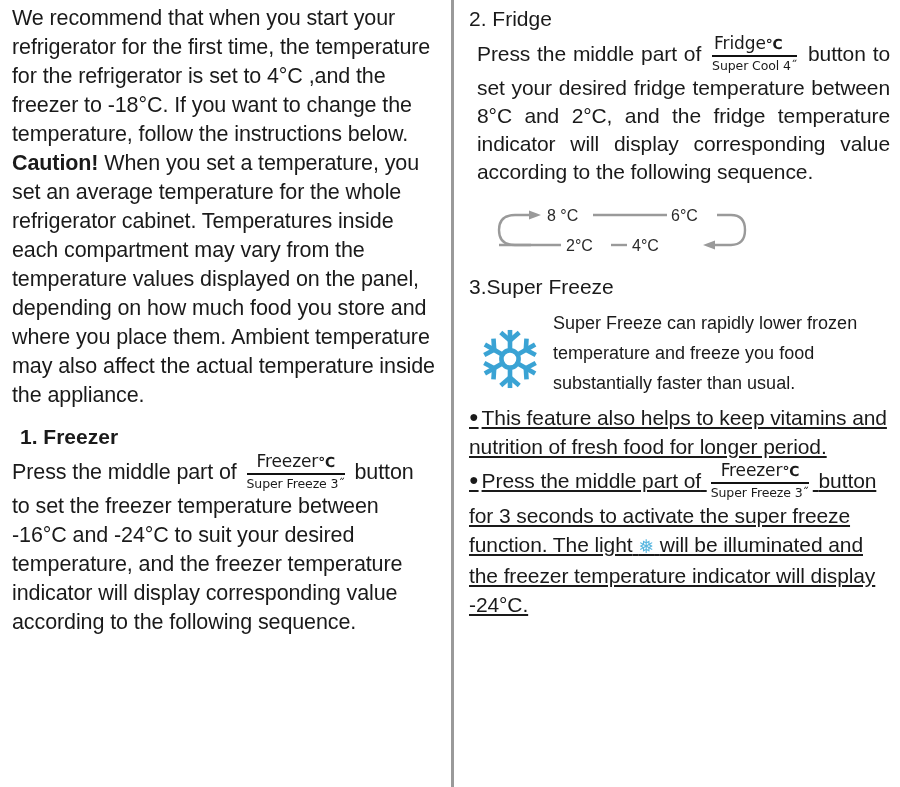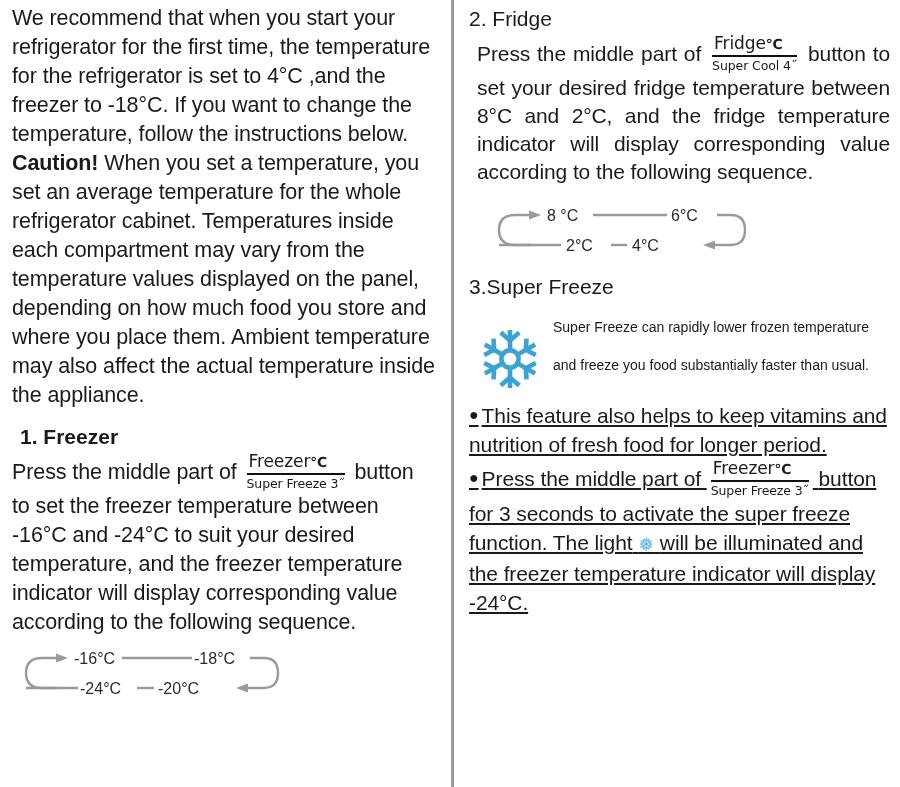--- a/index.html
+++ b/index.html
@@ -72,21 +72,21 @@
     text-align: justify;
     text-align-last: left;
     font-size: 21px;
     line-height: 28px;
   }
 
   
   .frac {
     display: inline-block;
     vertical-align: -9px;
-    text-align: left;
+    text-align: center;
     line-height: 1;
     margin: 0 4px;
     font-family: "DejaVu Sans", sans-serif;
   }
   .frac .num {
     display: block;
     font-size: 17px;
     line-height: 19px;
     padding: 0 2px 1px 2px;
     white-space: nowrap;
@@ -127,22 +127,22 @@
     align-items: flex-start;
     margin-top: 2px;
   }
   .sf-icon {
     width: 76px;
     min-width: 76px;
     padding-top: 22px;
     padding-left: 8px;
   }
   .sf-text {
-    font-size: 14px;
-    line-height: 38px;
+    font-size: 18px;
+    line-height: 30px;
     padding-top: 4px;
   }
   .bullet-line {
     font-size: 21px;
     line-height: 29px;
     margin: 0;
     text-decoration: underline;
   }
   .bullet {
     font-size: 16px;
@@ -168,41 +168,20 @@
     <p>We recommend that when you start your refrigerator for the first time, the temperature for the refrigerator is set to 4°C ,and the freezer to -18°C. If you want to change the temperature, follow the instructions below.</p>
 
     <p><span class="bold">Caution!</span><span> When you set a temperature, you set an average temperature for the whole refrigerator cabinet. Temperatures inside each compartment may vary from the temperature values displayed on the panel, depending on how much food you store and where you place them. Ambient temperature may also affect the actual temperature inside the appliance.</span></p>
 
     <h2 class="sec-head" style="margin-top:12px;">1. Freezer</h2>
 
     <p><span>Press the middle part of</span>
       <span class="frac"><span class="num"><span>Freezer</span><span class="deg">℃</span></span><span class="bar"></span><span class="den">Super Freeze 3˝</span></span>
       <span>button to set the freezer temperature between -16°C and -24°C  to suit your desired temperature, and  the freezer temperature indicator will display corresponding value according to the following sequence.</span></p>
 
-    <div class="cycle">
-      <svg width="280" height="58" viewBox="0 0 280 58">
-
-        <path d="M 46 45 L 30 45 Q 14 45 14 30 Q 14 15 30 15 L 44 15" fill="none" stroke="#9a9a9a" stroke-width="2.4"></path>
-        <polygon points="44,10.5 56,15 44,19.5" fill="#9a9a9a"></polygon>
-
-        <line x1="110" y1="15" x2="180" y2="15" stroke="#9a9a9a" stroke-width="2.4"></line>
-
-        <path d="M 238 15 L 252 15 Q 266 15 266 30 Q 266 45 252 45 L 236 45" fill="none" stroke="#9a9a9a" stroke-width="2.4"></path>
-        <polygon points="236,40.5 224,45 236,49.5" fill="#9a9a9a"></polygon>
-
-        <line x1="14" y1="45" x2="66" y2="45" stroke="#9a9a9a" stroke-width="2.4"></line>
-
-        <line x1="125" y1="45" x2="142" y2="45" stroke="#9a9a9a" stroke-width="2.4"></line>
-
-        <text class="cyc-label" x="62" y="21" font-size="16">-16°C</text>
-        <text class="cyc-label" x="182" y="21" font-size="16">-18°C</text>
-        <text class="cyc-label" x="68" y="51" font-size="16">-24°C</text>
-        <text class="cyc-label" x="146" y="51" font-size="16">-20°C</text>
-      </svg>
-    </div>
 
   </div>
 
   <div class="col col-right">
 
     <h2 class="sec-head-2">2.  Fridge</h2>
 
     <p class="justify-r" style="padding-left:8px;"><span>Press the middle part  of</span>
       <span class="frac"><span class="num"><span>Fridge</span><span class="deg">℃</span></span><span class="bar"></span><span class="den">Super Cool 4˝</span></span>
       <span>button to set your desired fridge temperature between 8°C and 2°C,  and the fridge temperature  indicator  will  display corresponding  value  according  to  the following sequence.</span></p>

